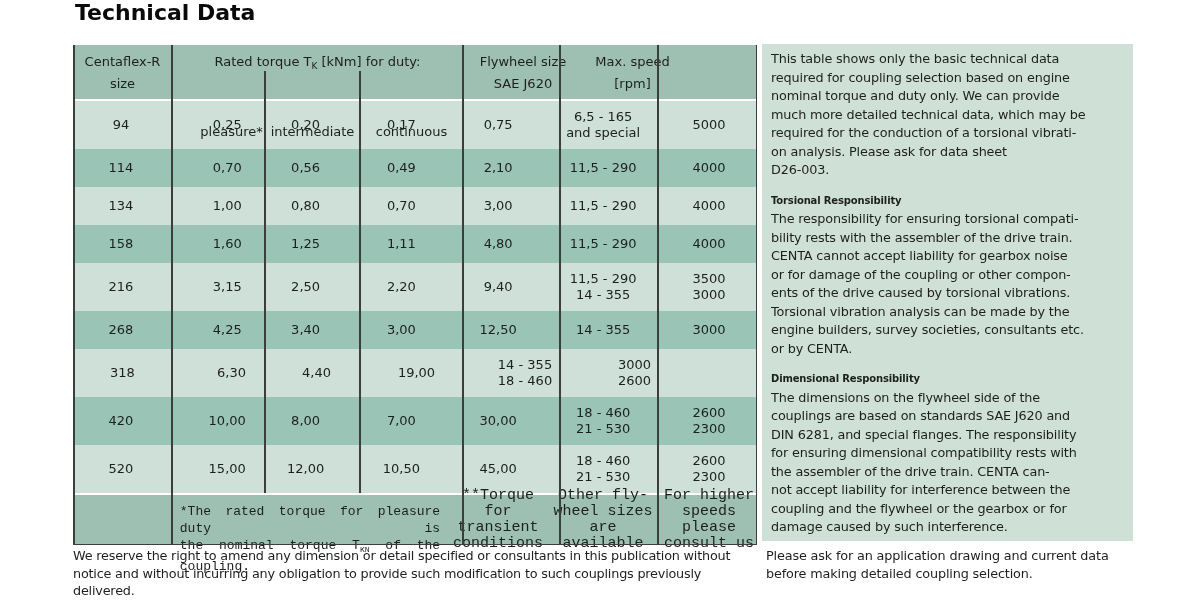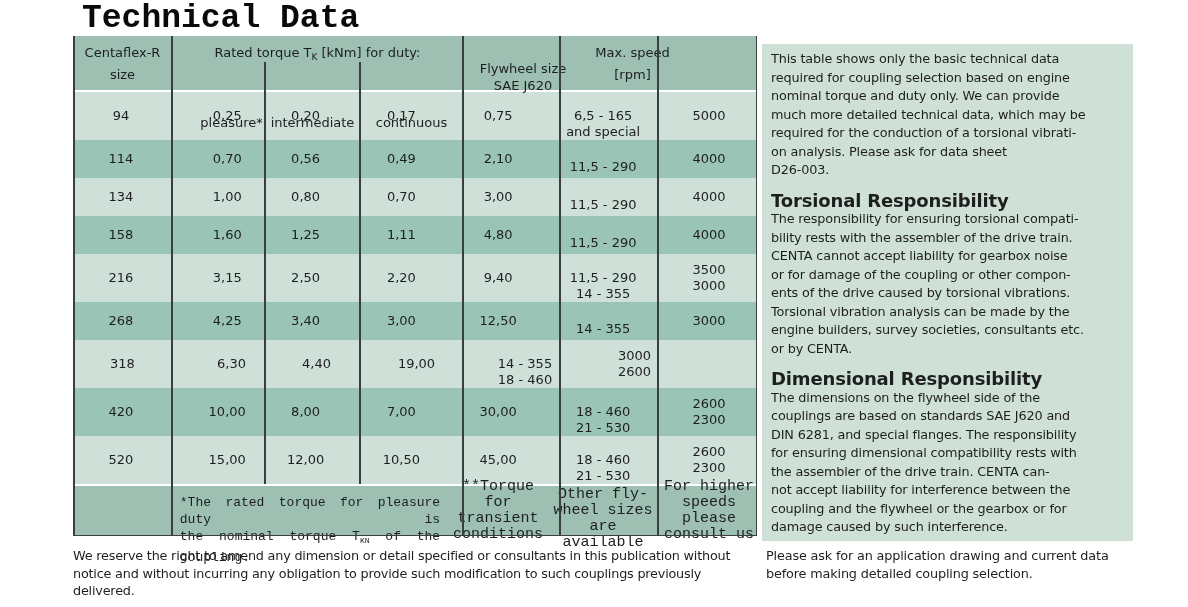--- a/index.html
+++ b/index.html
@@ -12,33 +12,32 @@
     --color-title:#0a0a0a;
   }
   *{margin:0;padding:0;box-sizing:border-box;}
   html,body{background:#ffffff;}
   body{
     width:1188px;height:607px;position:relative;overflow:hidden;
     font-family:"DejaVu Sans","Liberation Sans",sans-serif;
     color:var(--color-text);
   }
   .title{
-    position:absolute;left:82px;top:0px;
-    font-size:33px;font-weight:bold;color:var(--color-title);
+    position:absolute;left:75px;top:0px;
+    font-size:22px;font-weight:bold;color:var(--color-title);
     letter-spacing:0px;
-    font-family:Liberation Mono, monospace;
   }
   
-  .dtable{position:absolute;left:73px;top:36px;width:684px;height:500px;}
+  .dtable{position:absolute;left:73px;top:45px;width:684px;height:500px;}
   .thead{
     display:flex;height:54px;background:var(--color-header);
     margin-bottom:2px;
   }
   .w1{width:99px;} .w2{width:93px;padding-left:26px;} .w3{width:95px;} .w4{width:103px;}
-  .w5{width:97px;} .w6{width:120px;margin-top:16px;} .w7{width:99px;}
+  .w5{width:97px;} .w6{width:120px;} .w7{width:99px;}
   .hcol{display:flex;flex-direction:column;justify-content:space-between;
         padding:8px 0 7px 0;text-align:center;font-size:13px;}
   .hgroup{width:291px;display:flex;flex-direction:column;justify-content:space-between;
           padding:8px 0 7px 0;font-size:13px;gap:48px;}
   .hspan{text-align:center;}
   .hsub{display:flex;text-align:center;}
   .hl{line-height:17px;}
   .subsc{font-size:9px;vertical-align:-3px;}
   .subsc.small{font-size:8px;}
   .trow{display:flex;}
@@ -58,21 +57,21 @@
   .vline.part{top:26px;height:422px;}
   .hline{position:absolute;left:0;top:498.5px;width:684px;height:1.5px;background:var(--color-line);}
   
   .panel{
     position:absolute;left:762px;top:44px;width:371px;height:497px;
     background:var(--color-panel);
     padding:6px 8px 0 9px;
     font-size:12.8px;line-height:18.5px;letter-spacing:-0.15px;
   }
   .ppara{white-space:pre-line;}
-  .phead{font-size:18px;font-weight:bold;margin-top:12px;}
+  .phead{font-size:10px;font-weight:bold;margin-top:12px;}
   
   .note-left{
     position:absolute;left:73px;top:547px;width:700px;
     font-size:12.8px;line-height:17.5px;letter-spacing:-0.2px;white-space:pre-line;
   }
   .note-right{
     position:absolute;left:766px;top:547px;width:380px;
     font-size:12.8px;line-height:17.5px;letter-spacing:-0.15px;white-space:pre-line;
   }
 </style>

